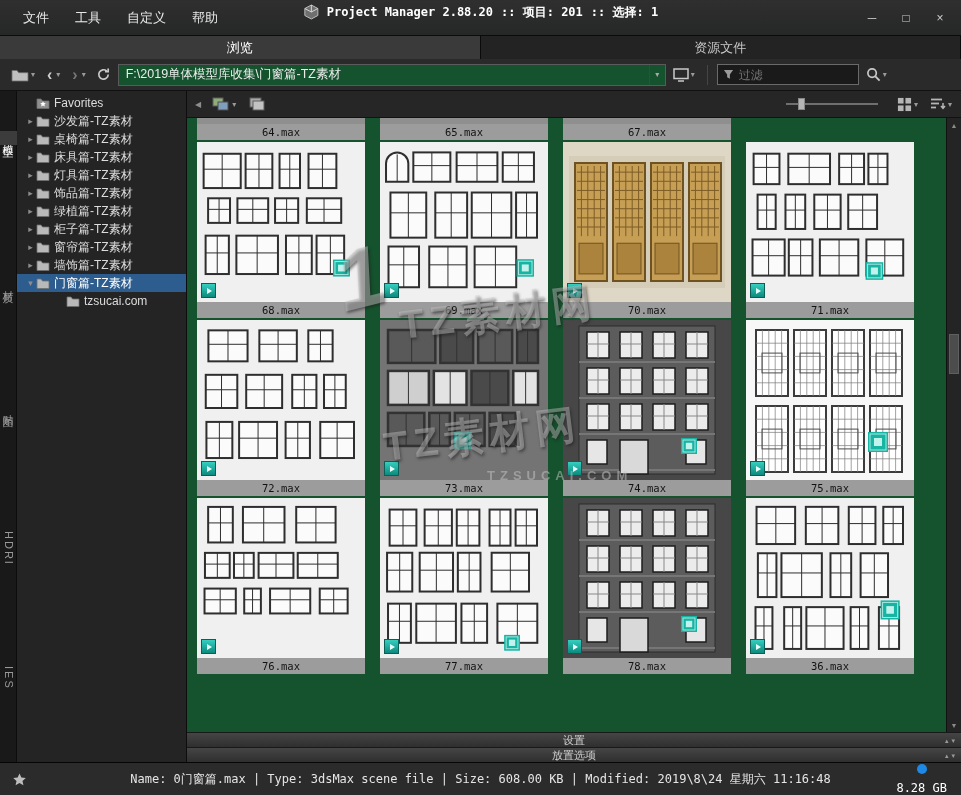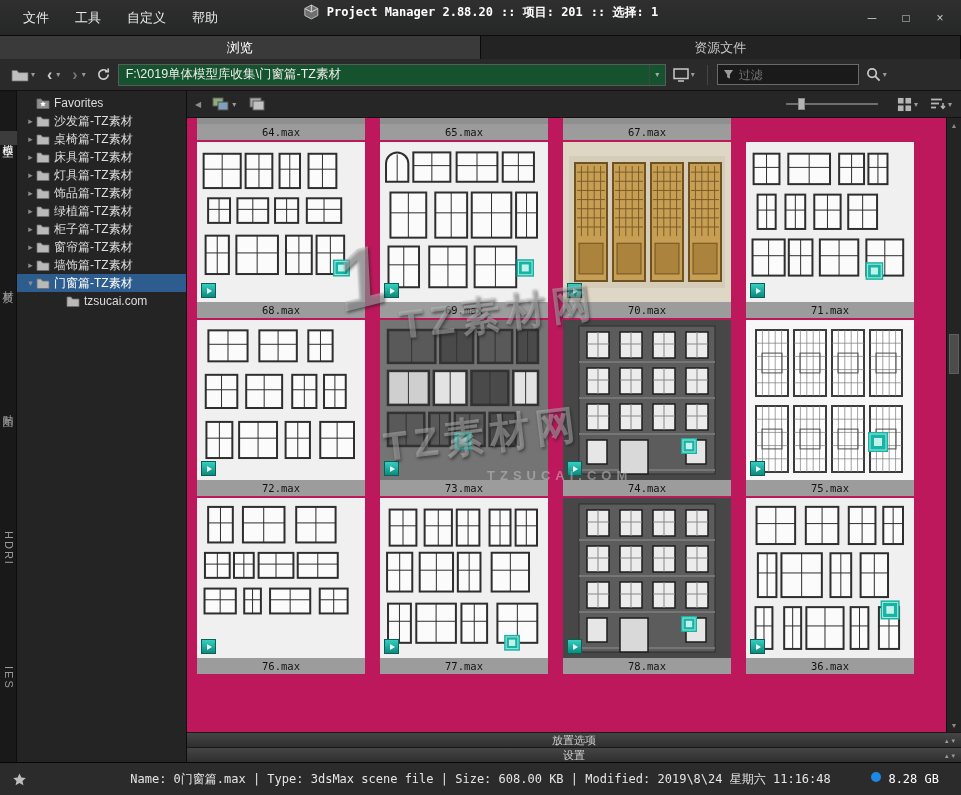--- a/index.html
+++ b/index.html
@@ -45,21 +45,21 @@
 .tree-label{padding-left:2px;overflow:hidden;text-overflow:ellipsis;}
 
 
 .content{flex:1;display:flex;flex-direction:column;min-width:0;}
 .content-toolbar{height:27px;display:flex;align-items:center;background:#262626;border-bottom:1px solid #121212;padding:0 6px;gap:6px;}
 .collapser{font-size:8px;color:#8c8c8c;padding:0 2px;}
 .spacer{flex:1;}
 .slider{position:relative;width:92px;height:14px;margin-right:10px;}
 .slider .track{position:absolute;left:0;right:0;top:6px;height:2px;background:#6f6f6f;}
 .slider .handle{position:absolute;left:12px;top:1px;width:7px;height:12px;background:#b5b5b5;border:1px solid #888;}
-.viewport{position:relative;flex:1;background:#be185d;overflow:hidden;}
+.viewport{position:relative;flex:1;background:#14532d;overflow:hidden;}
 .gridarea{position:absolute;left:0;top:0;right:15px;bottom:0;padding-left:10px;overflow:hidden;}
 .row{display:flex;gap:15px;margin-top:2px;}
 .row.partial{margin-top:0;}
 .cell{width:168px;flex:0 0 168px;}
 .pstrip{height:6px;background:#8f8f8f;}
 .thumb{position:relative;width:168px;height:160px;background:#8f8f8f;overflow:hidden;}
 .thumb svg{display:block;}
 .badge{position:absolute;left:4px;bottom:4px;width:15px;height:15px;background:linear-gradient(#35cfc0,#0c8a7d);border:1px solid #0a5f57;display:flex;align-items:center;justify-content:center;}
 .badge::after{content:"";width:0;height:0;border-left:5px solid #eafffc;border-top:3.5px solid transparent;border-bottom:3.5px solid transparent;margin-left:1px;}
 .cell-label{height:16px;background:#9c9c9c;color:#121212;font-size:10.5px;display:flex;align-items:center;justify-content:center;font-family:"DejaVu Sans Mono","Liberation Mono",monospace;}
@@ -76,21 +76,21 @@
 .wm-sub{left:300px;top:350px;font-size:13px;letter-spacing:5px;color:rgba(200,200,200,0.5);text-shadow:none;}
 
 
 .bbar{height:15px;background:linear-gradient(#454545,#2f2f2f);border-top:1px solid #191919;display:flex;align-items:center;justify-content:center;position:relative;font-size:11px;color:#cfcfcf;line-height:14px;}
 .bbar .bicons{position:absolute;right:6px;top:0;height:15px;display:flex;align-items:center;gap:3px;font-size:7px;color:#999;}
 
 
 .statusbar{height:33px;background:#2b2b2b;border-top:1px solid #060606;display:flex;align-items:center;position:relative;}
 .status-star{margin-left:12px;display:flex;}
 .status-info{position:absolute;left:50%;transform:translateX(-50%);font-family:"DejaVu Sans Mono","Liberation Mono",monospace;font-size:12px;color:#e5e5e5;white-space:nowrap;}
-.status-right{margin-left:auto;display:flex;align-items:flex-start;gap:7px;padding-right:22px;}
+.status-right{margin-left:auto;display:flex;align-items:center;gap:7px;padding-right:14px;flex-direction:column;}
 .disk-dot{width:10px;height:10px;border-radius:50%;background:#1e88e5;}
 .disk-label{font-family:"DejaVu Sans Mono","Liberation Mono",monospace;font-size:12px;color:#fff;}
 </style>
 </head>
 <body>
 
 <div class="window">
 
   <div class="menubar">
     <div style="display:flex;">
@@ -1007,28 +1007,28 @@
         <div class="watermark wm-sub">TZSUCAI.COM</div>
         <div class="vscroll">
           <div class="sb-btn">▲</div>
           <div class="sb-thumb"></div>
           <div class="sb-btn sb-down">▼</div>
         </div>
       </div>
 
       <div class="bottombars">
         <div class="bbar">
-          <span>放置选项</span>
+          <span>设置</span>
           <span class="bicons">
               <span>▴</span>
               <span>▾</span>
             </span>
         </div>
         <div class="bbar">
-          <span>设置</span>
+          <span>放置选项</span>
           <span class="bicons">
               <span>▴</span>
               <span>▾</span>
             </span>
         </div>
       </div>
     </div>
   </div>
 
   <div class="statusbar">

